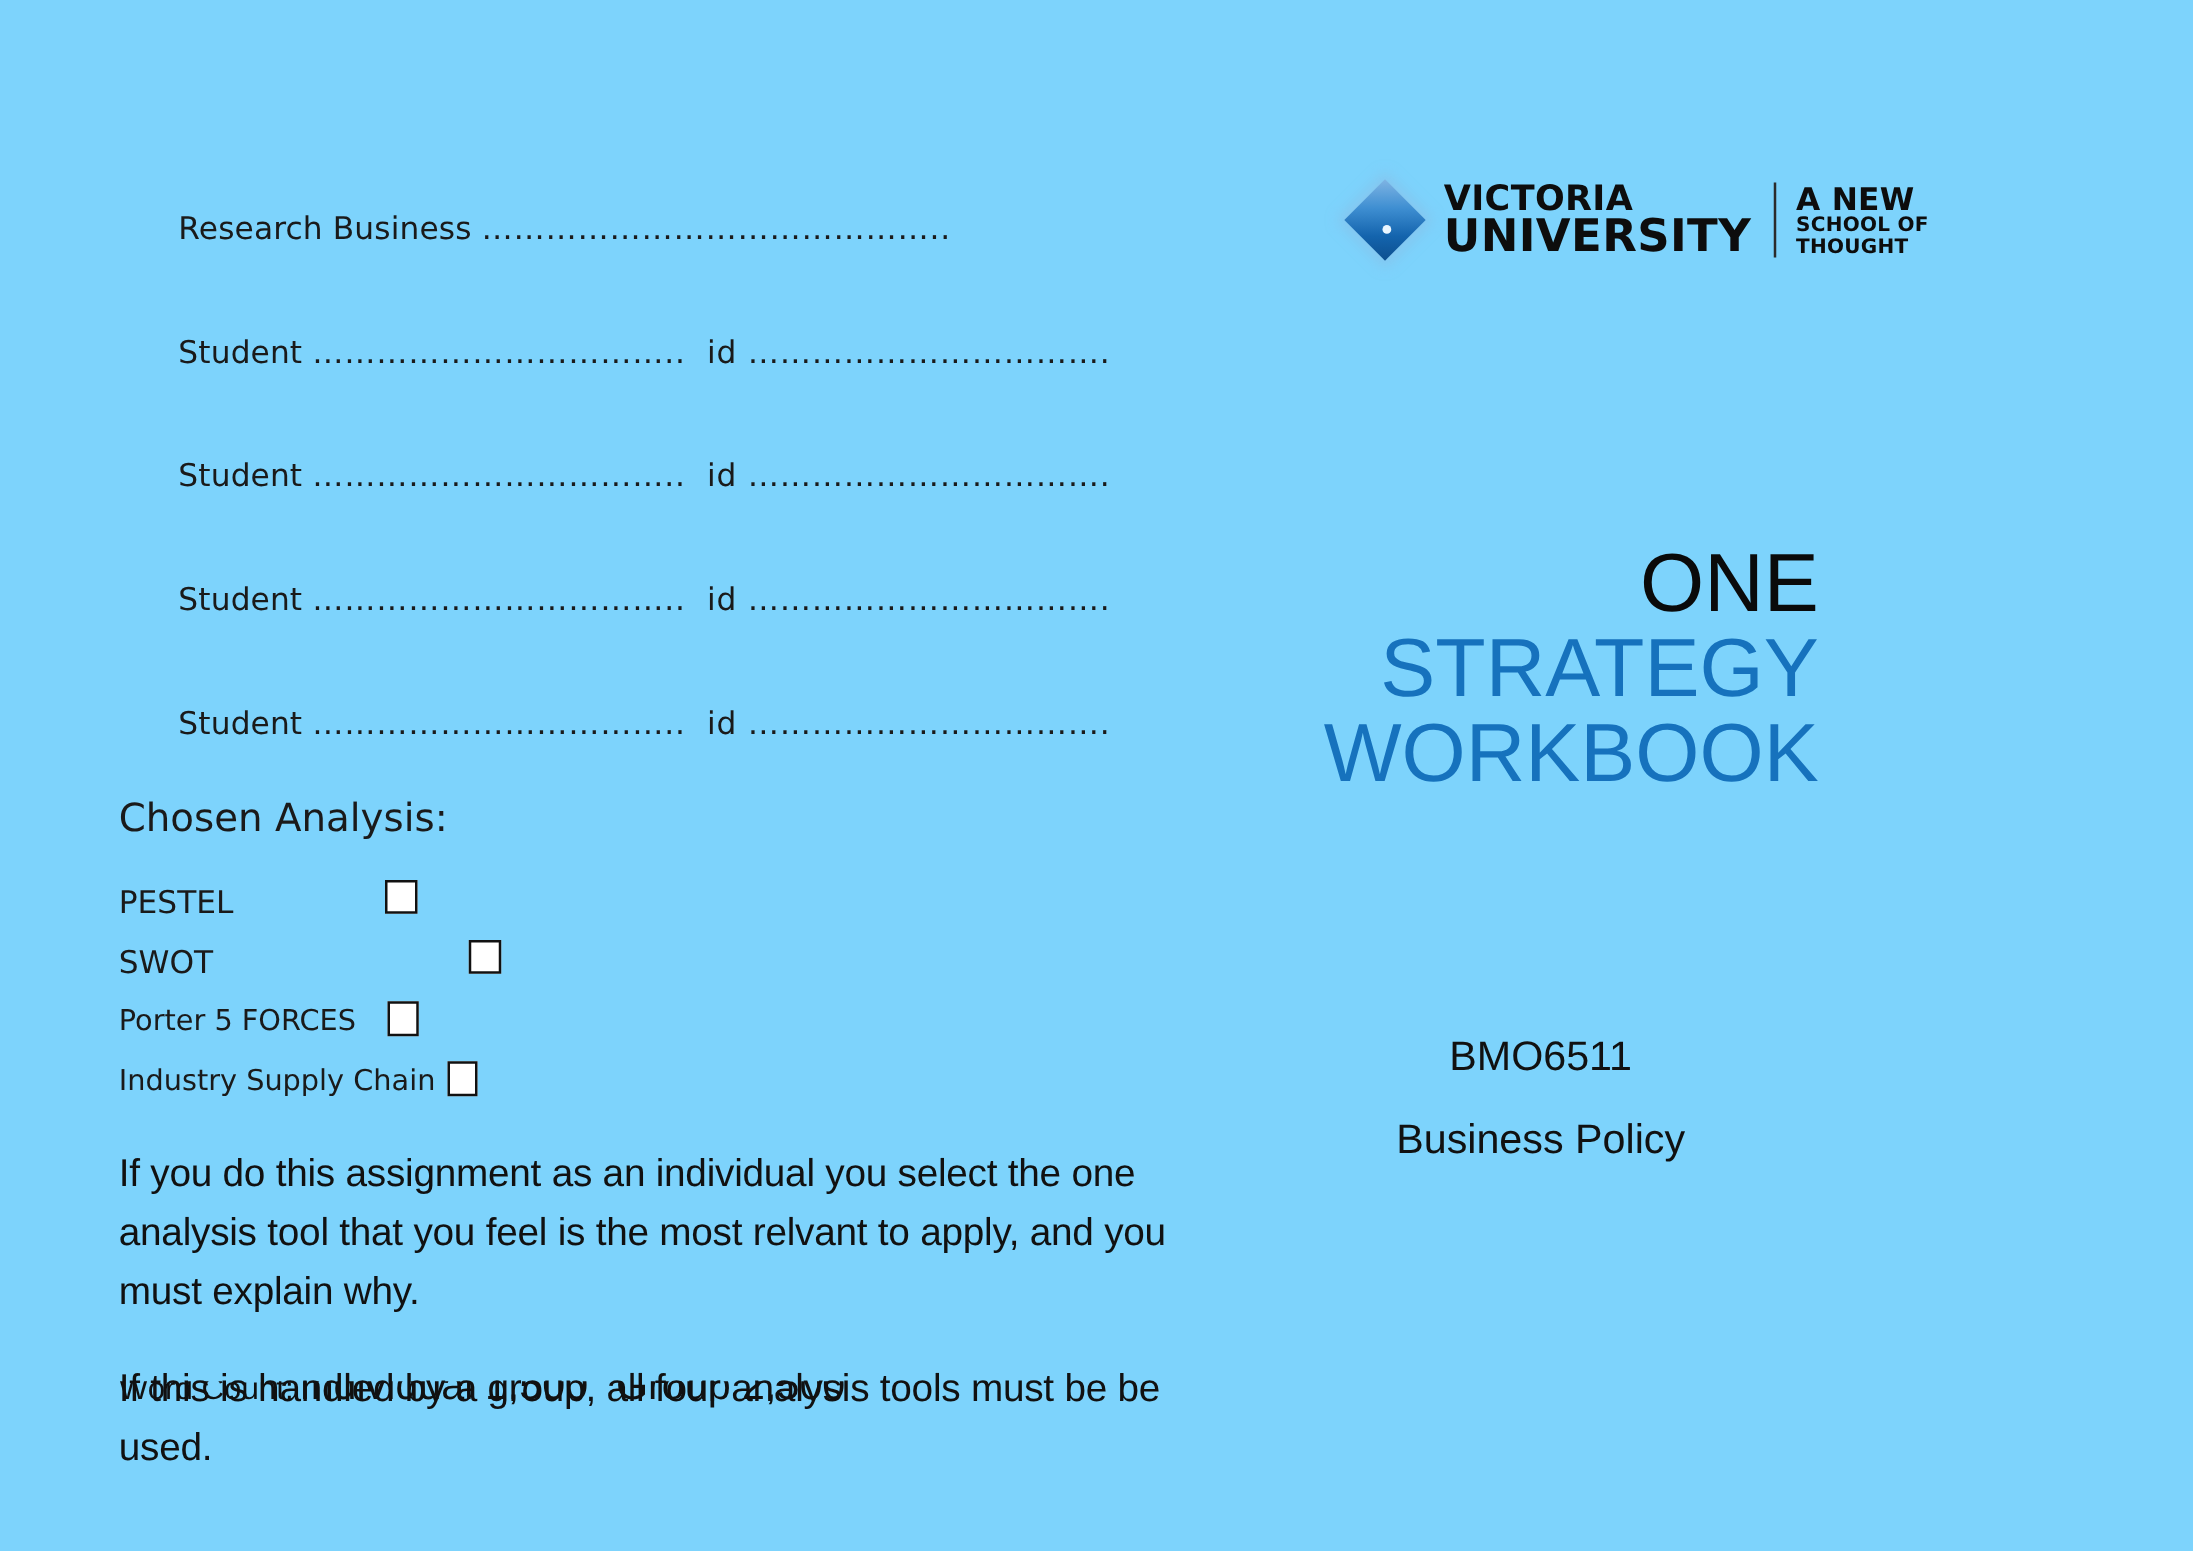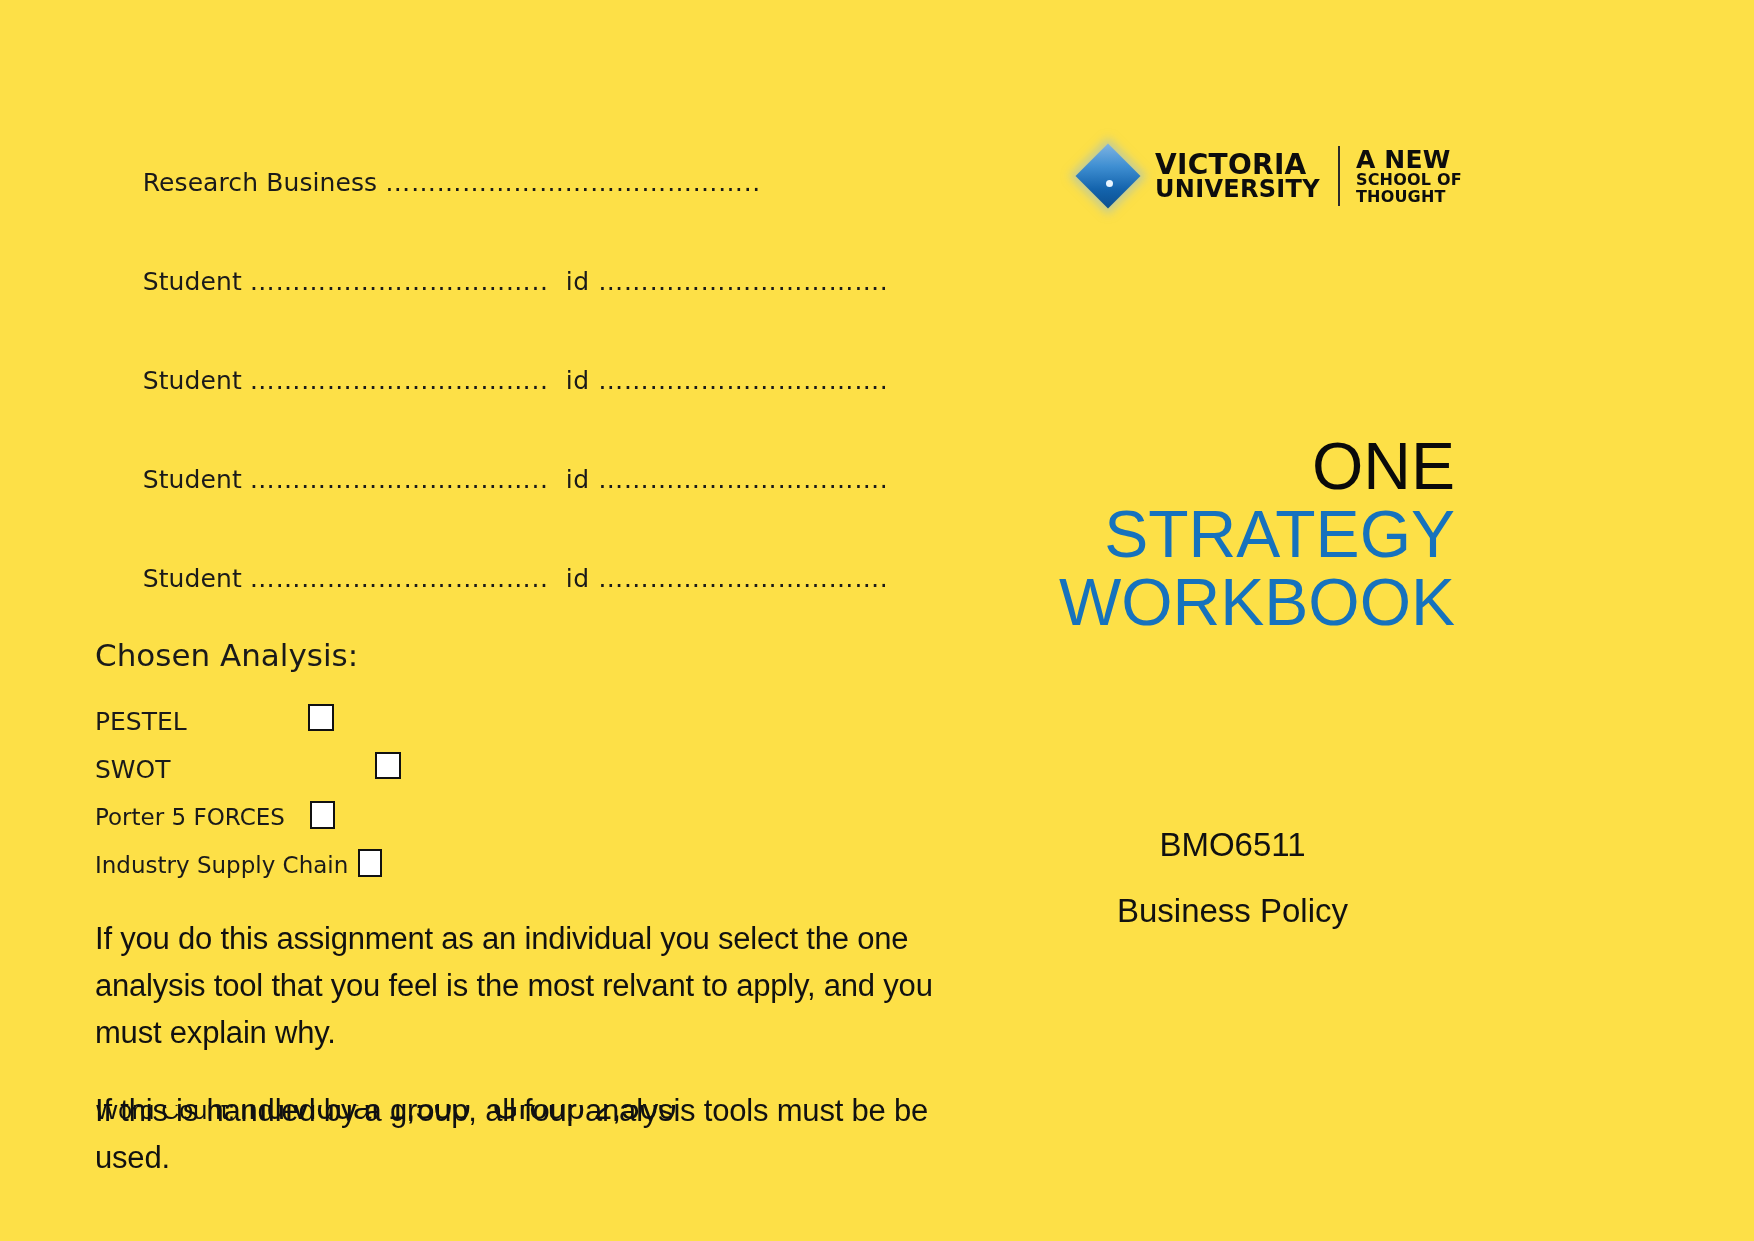--- a/index.html
+++ b/index.html
@@ -12,21 +12,21 @@
     height: 1241px;
     position: relative;
     overflow: hidden;
     font-family: "DejaVu Sans", sans-serif;
     color: #000000;
   }
 
   .page {
     position: absolute;
     inset: 0;
-    background: #fde047;
+    background: #7dd3fc;
   }
 
   
   .form-col {
     position: absolute;
     left: 95px;
     top: 145px;
     width: 900px;
   }
 
@@ -155,21 +155,21 @@
     border-radius: 50%;
   }
   .logo-word {
     font-family: "DejaVu Sans", sans-serif;
     font-weight: bold;
     line-height: 0.98;
     letter-spacing: 0.3px;
     color: #0d0d0d;
   }
   .logo-word .l1 { font-size: 28px; display: block; }
-  .logo-word .l2 { font-size: 24px; display: block; }
+  .logo-word .l2 { font-size: 36px; display: block; }
   .logo-rule {
     width: 2px;
     height: 60px;
     background: #2b2b2b;
     margin: 0 16px 0 18px;
     flex: none;
   }
   .logo-tag {
     font-family: "DejaVu Sans", sans-serif;
     font-weight: bold;

